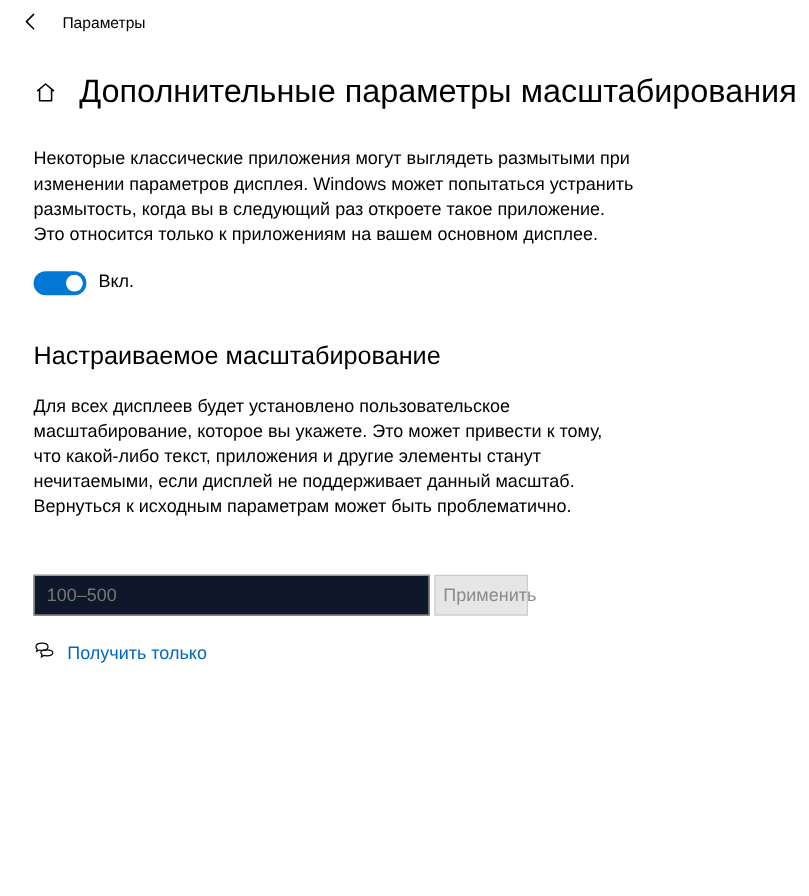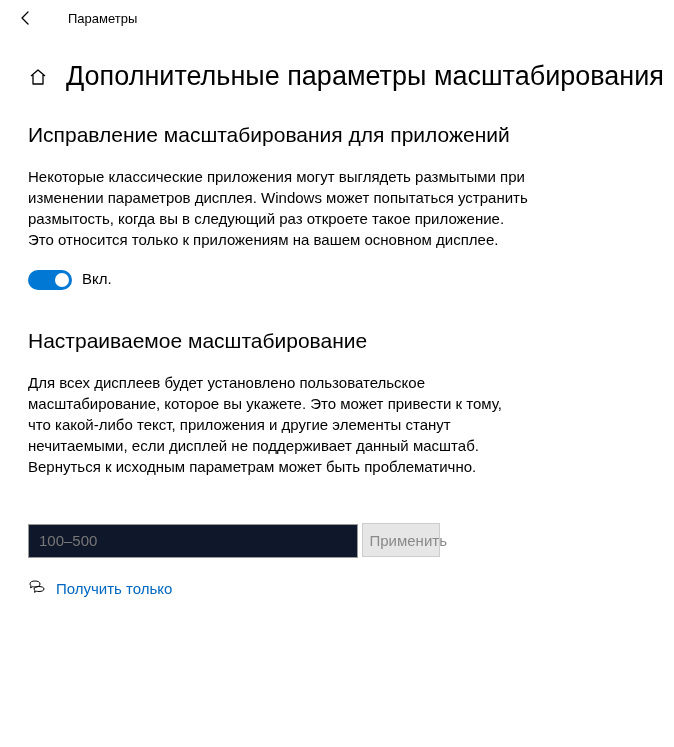--- a/index.html
+++ b/index.html
@@ -10,21 +10,20 @@
     color: #000000;
     width: 674px;
     height: 747px;
     overflow: hidden;
   }
   .window-header {
     display: flex;
     align-items: center;
     padding: 8px 12px;
     height: 36px;
-    gap: 16px;
   }
   .back-btn {
     width: 28px;
     height: 28px;
     display: flex;
     align-items: center;
     justify-content: center;
     margin-right: 12px;
     cursor: pointer;
   }
@@ -161,21 +160,20 @@
 <div class="content">
   <div class="page-title-row">
     <div class="home-icon">
       <svg width="20" height="20" viewBox="0 0 20 20">
           <path d="M3 9 L10 3 L17 9 M5 8 V17 H15 V8" stroke="#000" stroke-width="1.3" fill="none" stroke-linejoin="round"></path>
         </svg>
     </div>
     <div class="page-title">Дополнительные параметры масштабирования</div>
   </div>
 
-  <h2 class="section-heading">Исправление масштабирования для приложений</h2>
   <p class="section-desc">Некоторые классические приложения могут выглядеть размытыми при изменении параметров дисплея. Windows может попытаться устранить размытость, когда вы в следующий раз откроете такое приложение. Это относится только к приложениям на вашем основном дисплее.</p>
   <div class="toggle-row">
     <div class="toggle">
       <div class="toggle-knob"></div>
     </div>
     <div class="toggle-state">Вкл.</div>
   </div>
 
   <div class="section2">
     <h2 class="section-heading">Настраиваемое масштабирование</h2>

